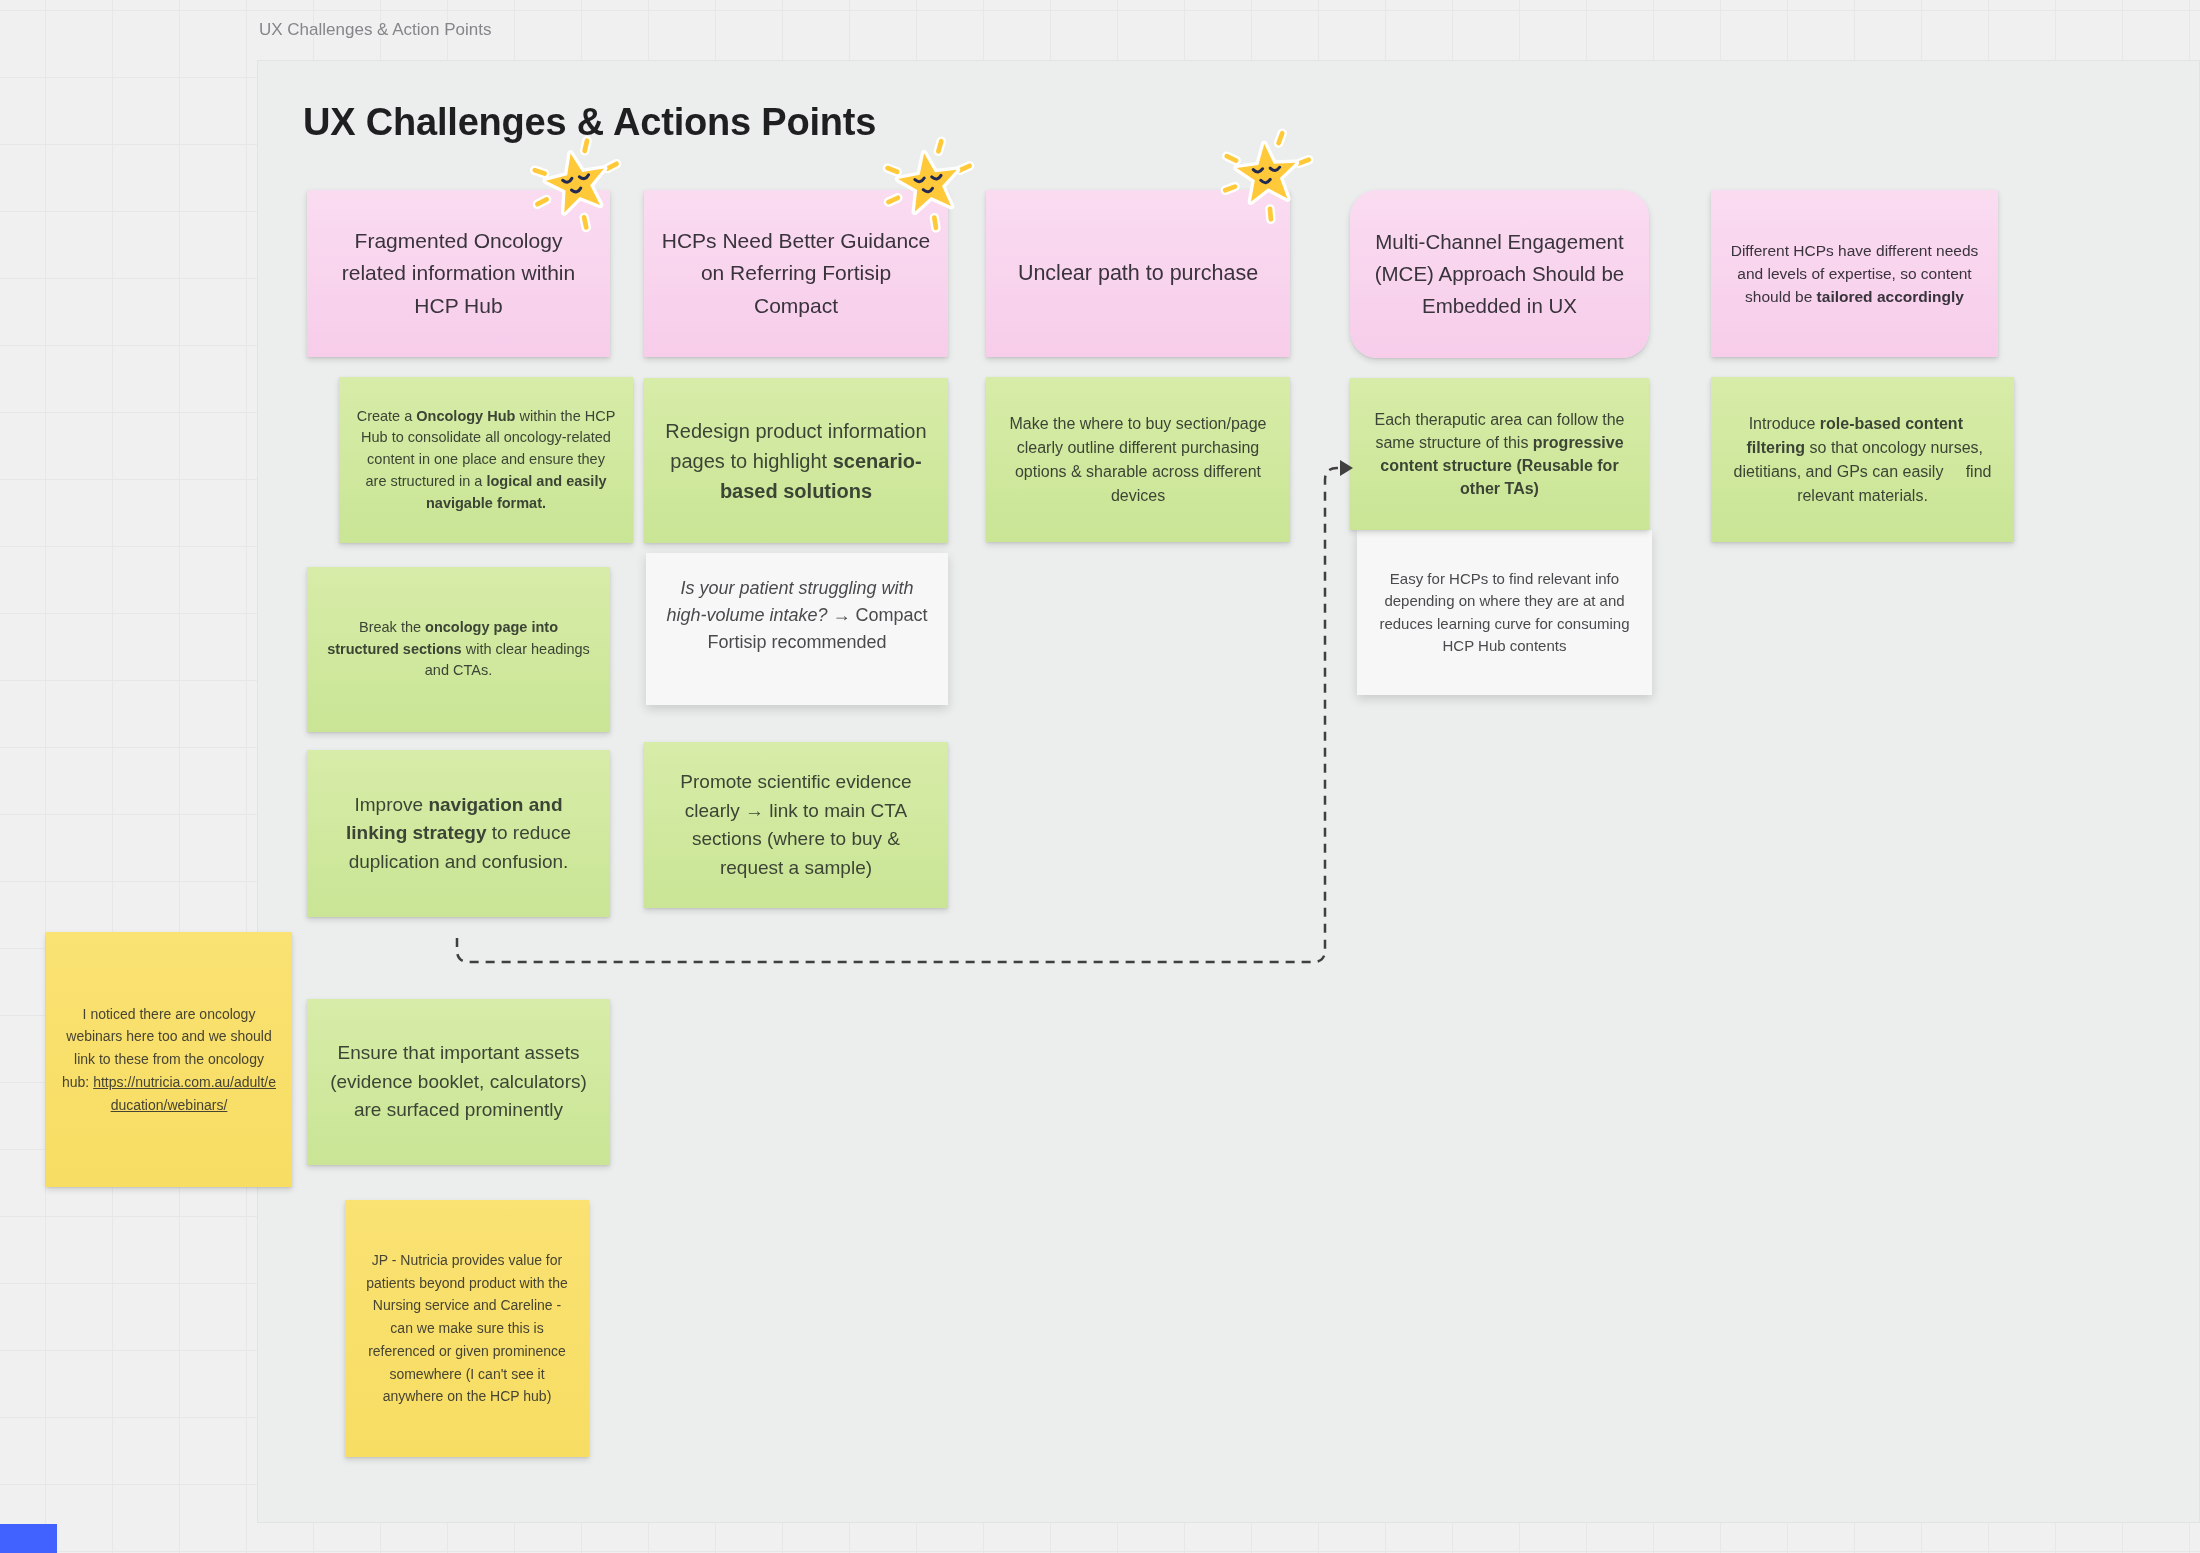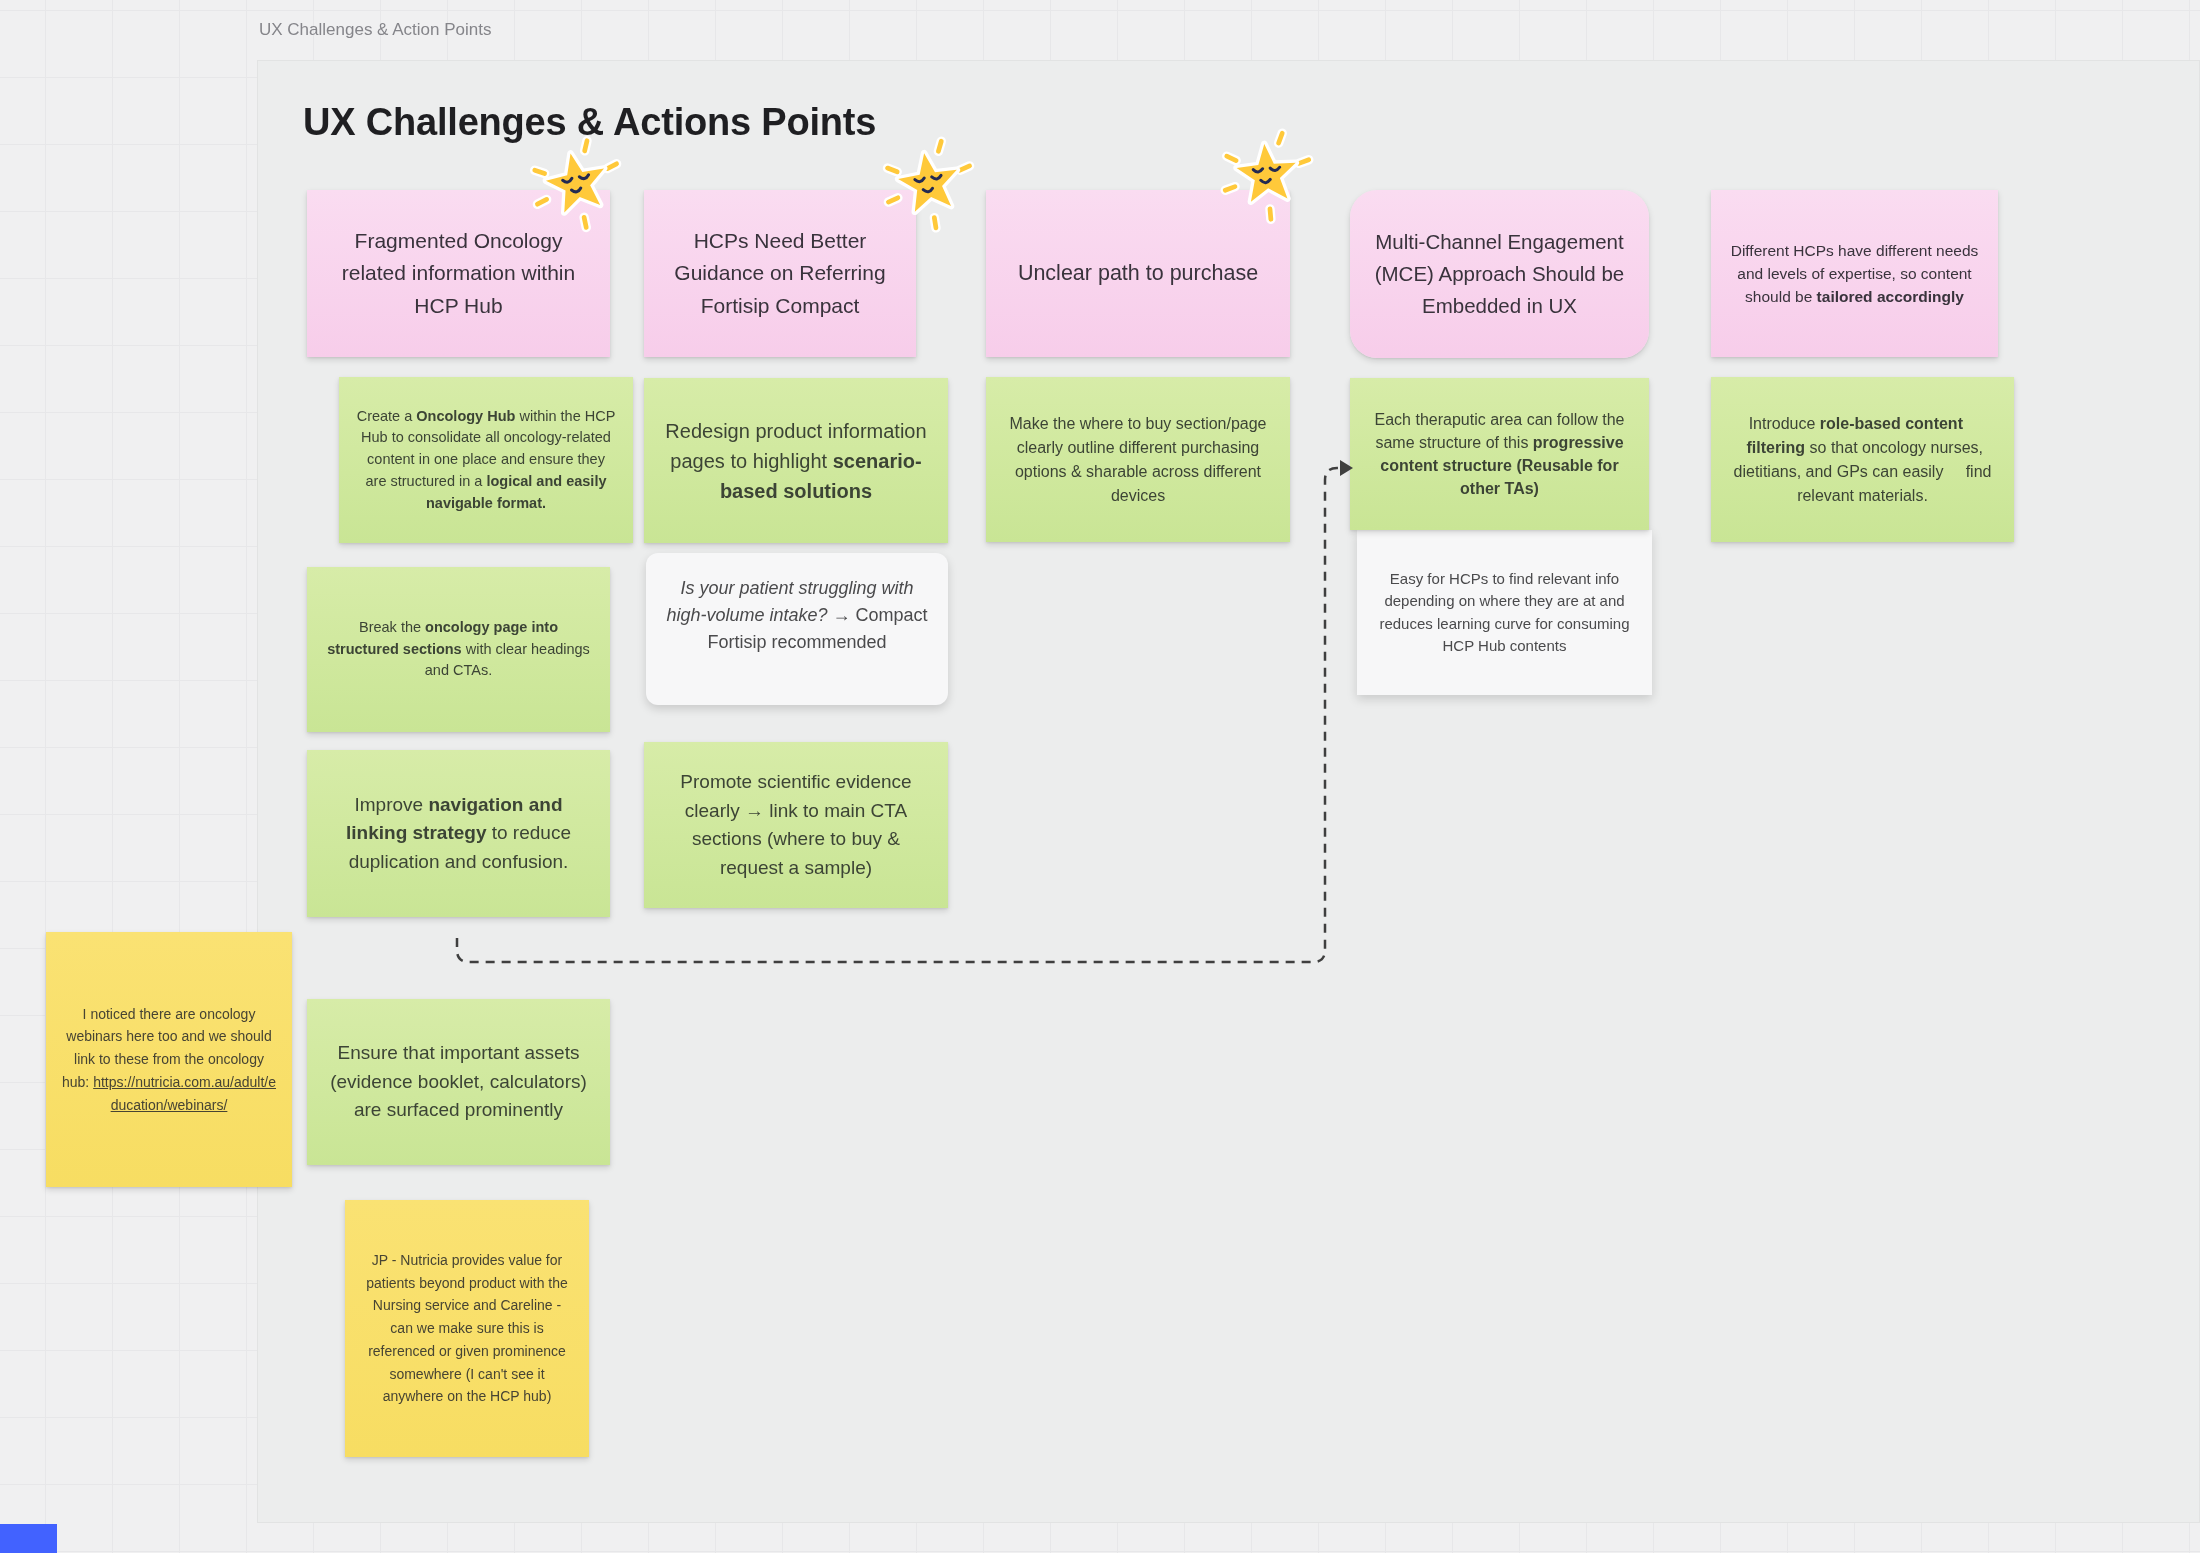--- a/index.html
+++ b/index.html
@@ -53,27 +53,27 @@
   <div class="note green" style="left:307px;top:750px;width:303px;height:167px;font-size:19px;">
     <div class="note-text"><span>Improve </span><span style="font-weight: 700;">navigation and linking strategy</span><span> to reduce duplication and confusion.</span></div>
   </div>
   <div class="note green" style="left:307px;top:999px;width:303px;height:166px;font-size:19px;">
     <div class="note-text"><span>Ensure that important assets (evidence booklet, calculators) are surfaced prominently</span></div>
   </div>
   <div class="note yellow" style="left:345px;top:1200px;width:244px;height:257px;font-size:14px;">
     <div class="note-text"><span>JP - Nutricia provides value for patients beyond product with the Nursing service and Careline - can we make sure this is referenced or given prominence somewhere (I can't see it anywhere on the HCP hub)</span></div>
   </div>
 
-  <div class="note pink" style="left:644px;top:190px;width:272px;height:167px;font-size:21px;line-height:1.55;">
+  <div class="note pink" style="left:644px;top:190px;width:304px;height:167px;font-size:21px;line-height:1.55;">
     <div class="note-text"><span>HCPs Need Better Guidance on Referring Fortisip Compact</span></div>
   </div>
   <div class="note green" style="left:644px;top:378px;width:304px;height:165px;font-size:20px;">
     <div class="note-text"><span>Redesign product information pages to highlight </span><span style="font-weight: 700;">scenario-based solutions</span></div>
   </div>
-  <div class="note white" style="left:646px;top:553px;width:302px;height:152px;font-size:18px;align-items:flex-start;padding-top:22px;border-radius:12px;">
+  <div class="note white" style="left:646px;top:553px;width:302px;height:152px;font-size:18px;align-items:flex-start;padding-top:22px;">
     <div class="note-text"><span style="font-style: italic;">Is your patient struggling with high-volume intake? → </span><span>Compact Fortisip recommended</span></div>
   </div>
   <div class="note green" style="left:644px;top:742px;width:304px;height:166px;font-size:19px;">
     <div class="note-text"><span>Promote scientific evidence clearly → link to main CTA sections (where to buy &amp; request a sample)</span></div>
   </div>
 
   <div class="note pink" style="left:986px;top:190px;width:304px;height:167px;font-size:21.5px;line-height:1.55;">
     <div class="note-text"><span>Unclear path to purchase</span></div>
   </div>
   <div class="note green" style="left:986px;top:377px;width:304px;height:165px;font-size:16px;">

